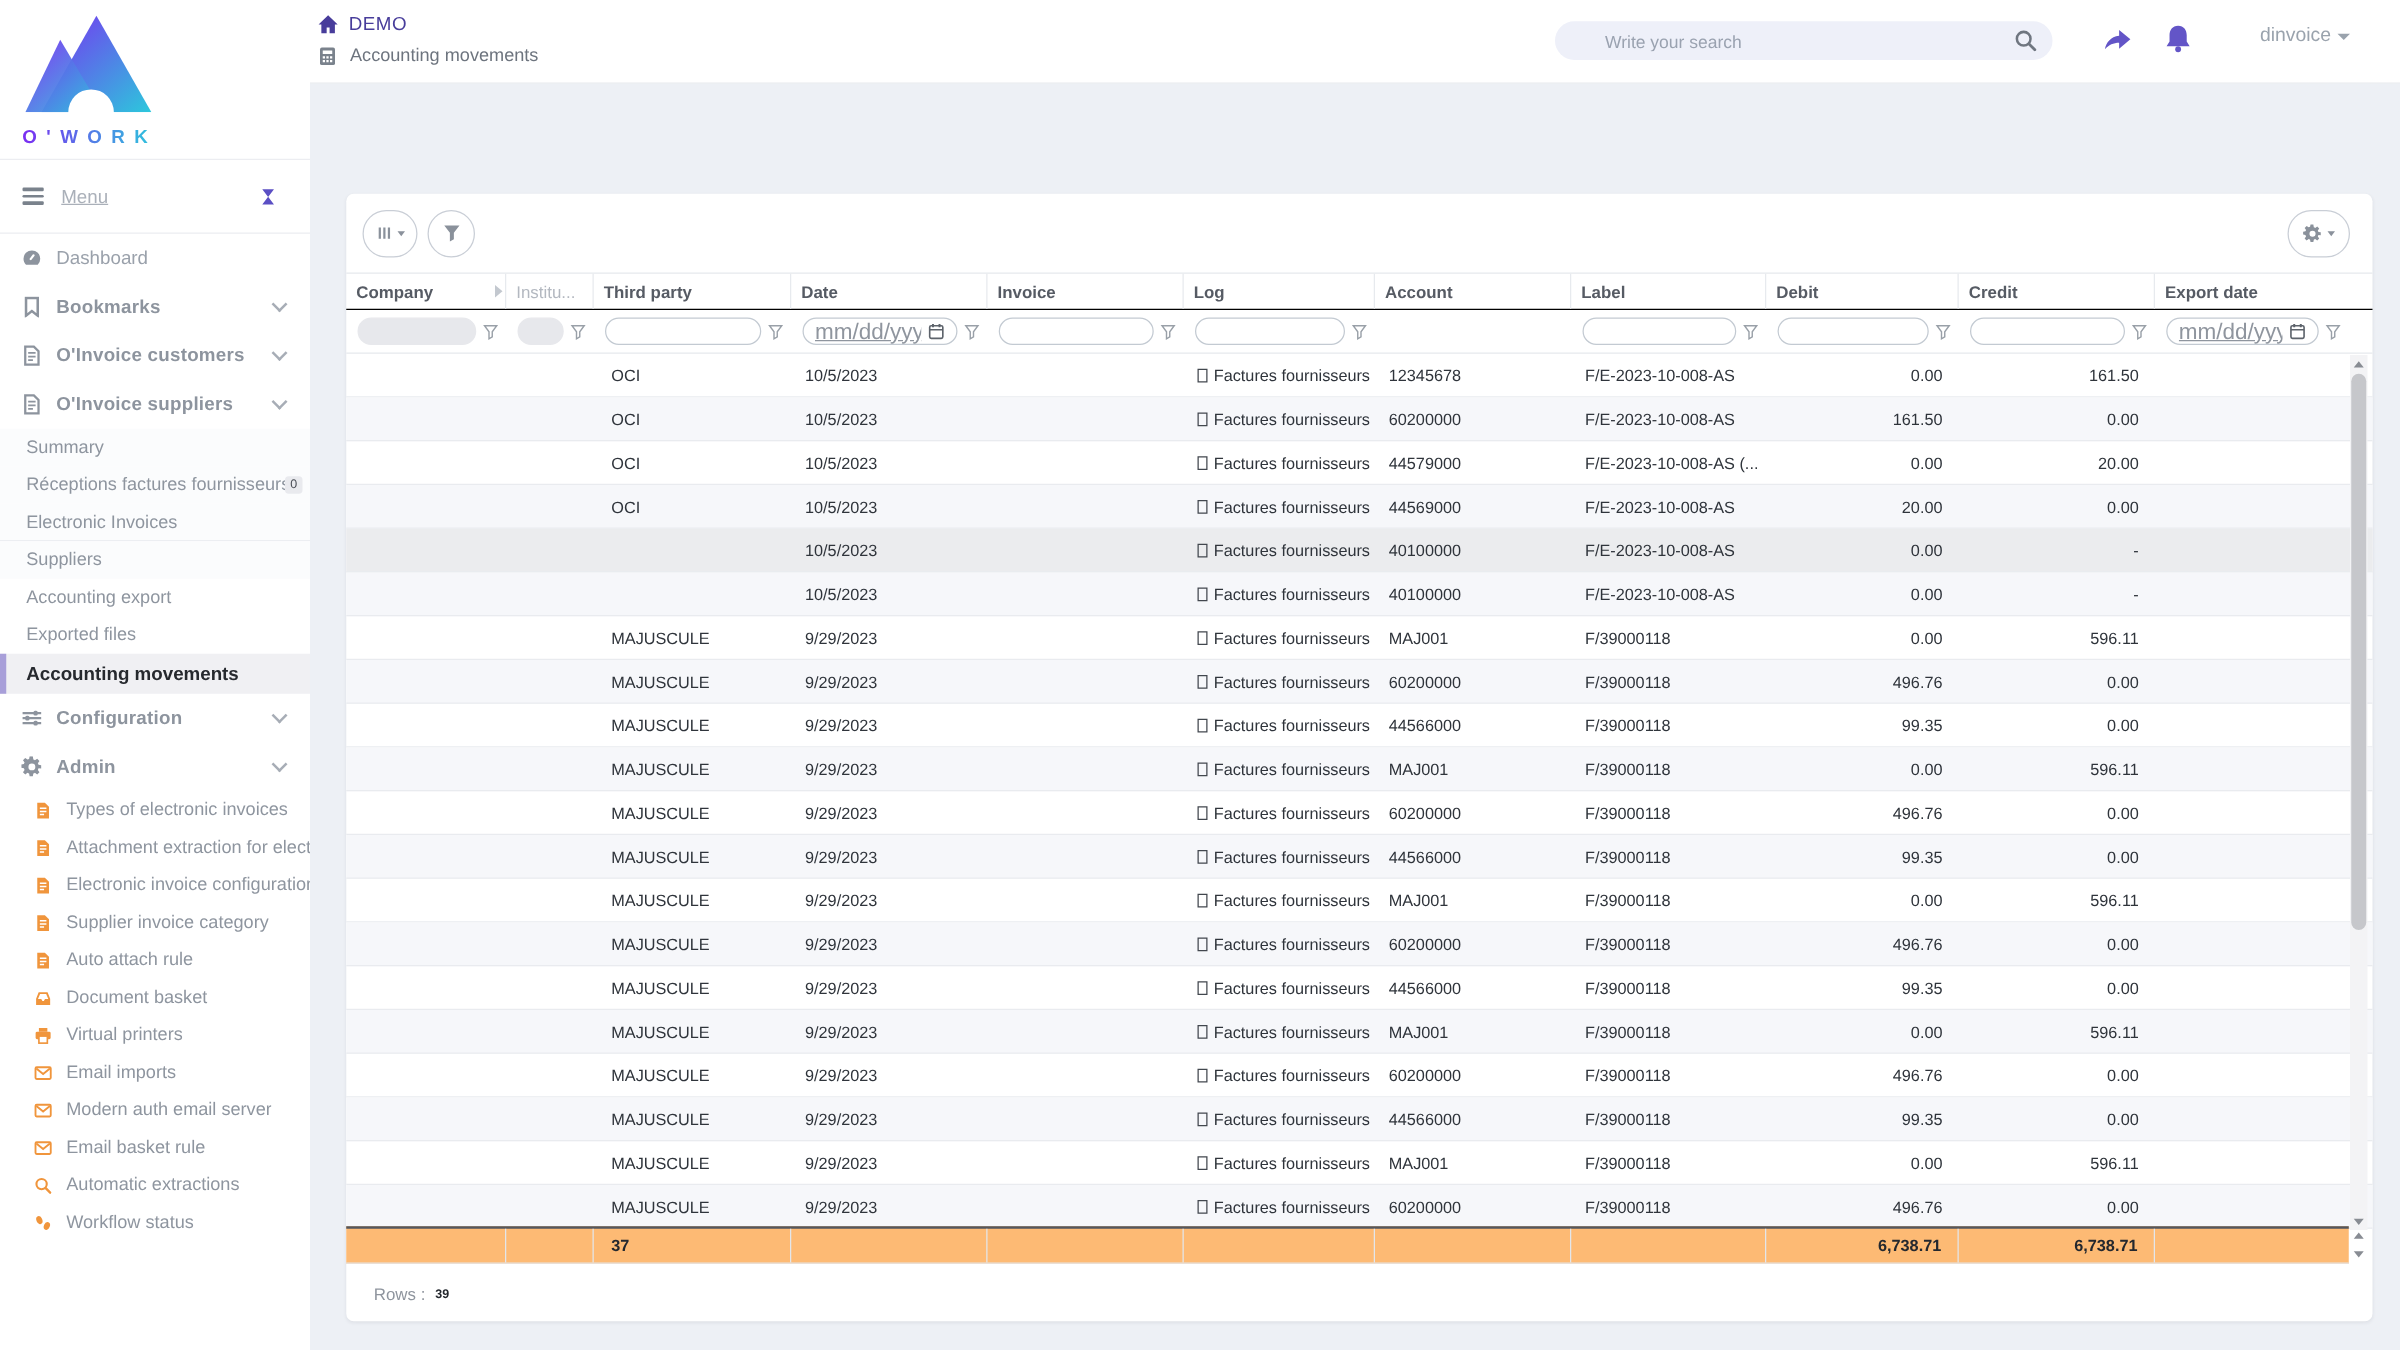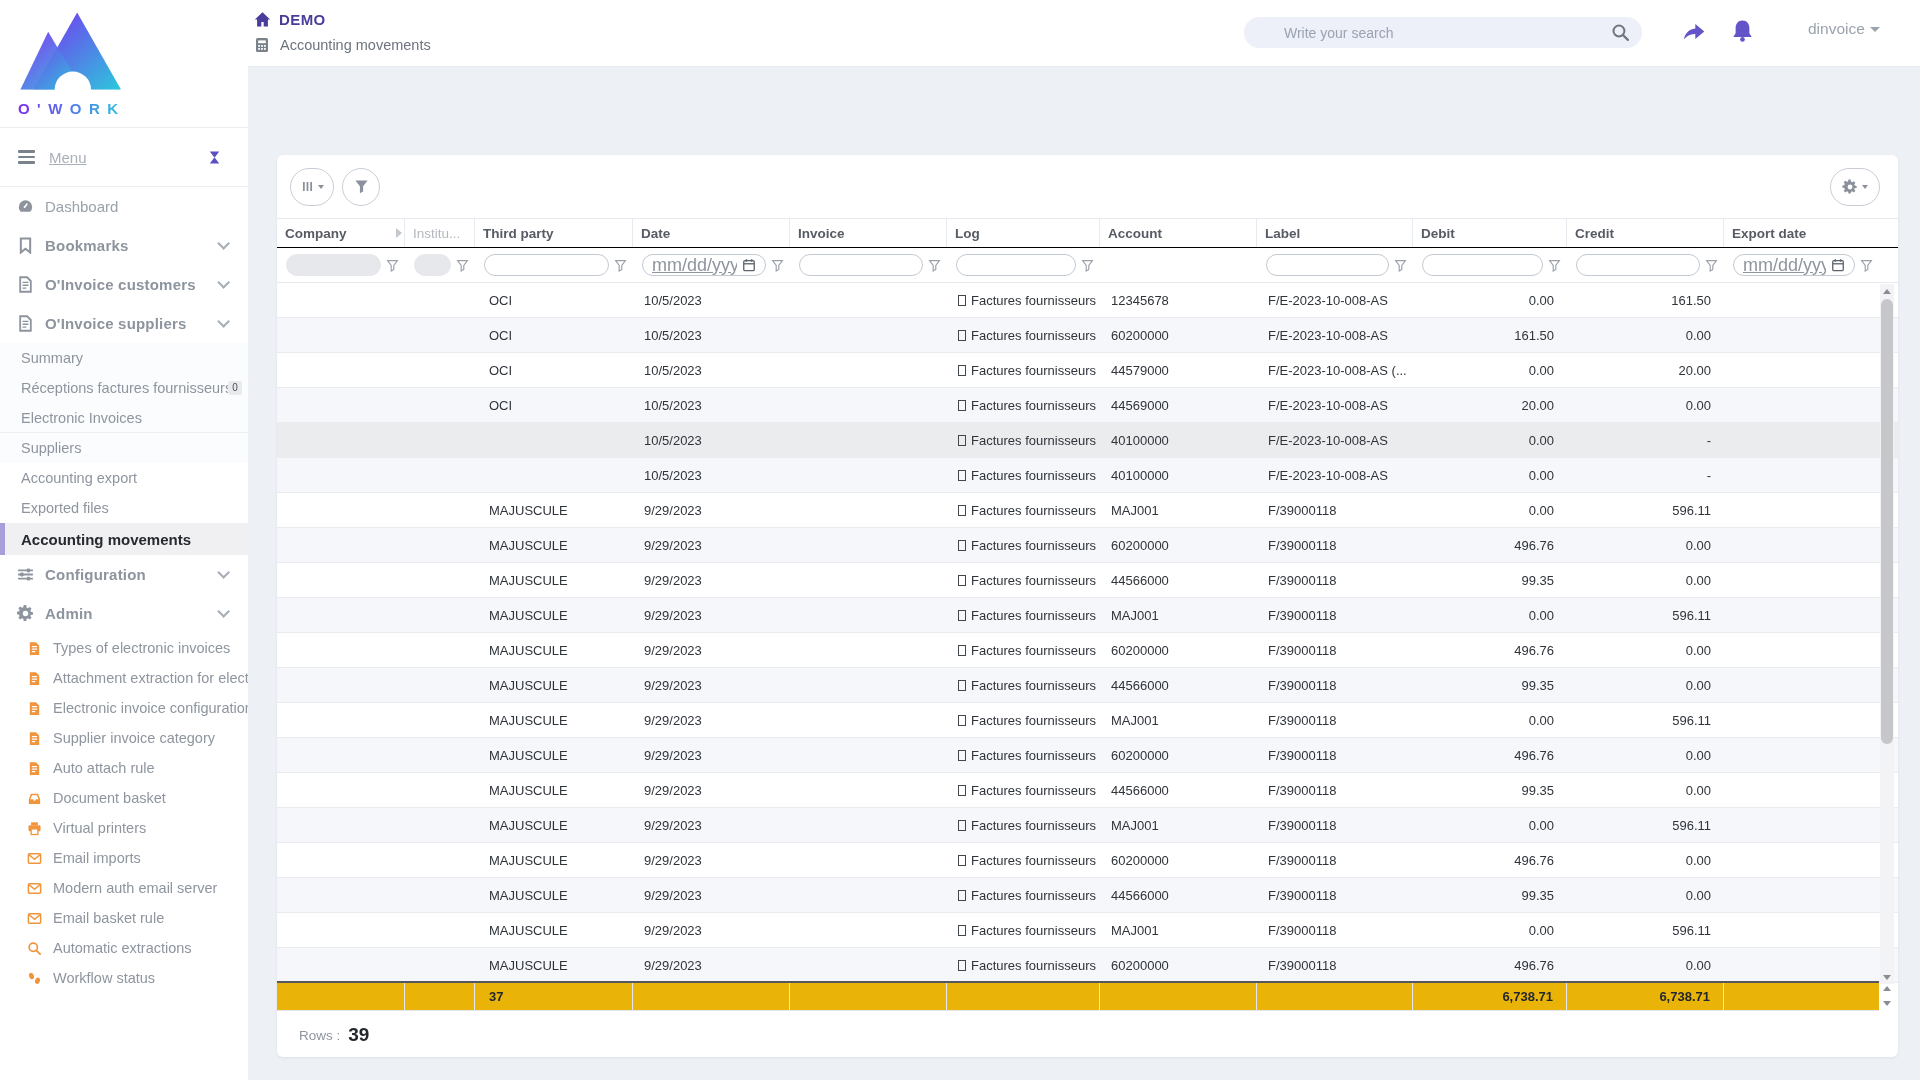--- a/index.html
+++ b/index.html
@@ -37,21 +37,21 @@
   .chev { position:absolute; right:22px; width:9px; height:9px; border-right:2px solid #a7adb6;
           border-bottom:2px solid #a7adb6; transform:rotate(45deg) translateY(-3px); }
   .s-gradient .chev { border-color:#fff; right:24px; width:10px; height:10px; }
   .badge { position:absolute; right:6px; min-width:14px; height:14px; background:#e9eaee; border-radius:3px;
            font-size:10px; color:#4a4e55; text-align:center; line-height:14px; padding:0 2px; }
   #hourglass { position:absolute; right:26px; color:#5b4fc4; }
 
   
   #topbar { position:absolute; left:248px; top:0; right:0; height:67px; background:#fff; border-bottom:1px solid #e7eaee; }
   #crumb1 { position:absolute; left:6px; top:11px; display:flex; align-items:center; gap:8px; }
-  #crumb1 .t { font-size:15px; font-weight:bold; color:#483d9b; letter-spacing:.4px; }
+  #crumb1 .t { font-size:15px; font-weight:normal; color:#483d9b; letter-spacing:.4px; }
   #crumb1 .ic { color:#483d9b; }
   #crumb2 { position:absolute; left:6px; top:37px; display:flex; align-items:center; gap:10px; }
   #crumb2 .t { font-size:14.5px; color:#6d747e; }
   #crumb2 .ic { color:#7a828c; }
   #search-pill { position:absolute; left:996px; top:17px; width:398px; height:31px; background:#eef0f9;
                  border-radius:16px; display:flex; align-items:center; padding:0 12px 0 40px; }
   #search-pill input { border:none; outline:none; background:transparent; flex:1; font-size:14px;
                  font-family:inherit; color:#3a3f47; }
   #search-pill input::placeholder { color:#9aa2b0; }
   #search-pill .ic { color:#6f7680; }
@@ -94,30 +94,30 @@
 
   #tbody .row { height:35px; border-bottom:1px solid #e9ebef; cursor:pointer; }
   #tbody .row.alt { background:#f6f7fa; }
   #tbody .row.muted { background:#ebecee; }
   #tbody .cell { display:flex; align-items:center; padding:0 11px; font-size:13px; color:#2f343b;
                  white-space:nowrap; overflow:hidden; }
   #tbody .cell.third { padding-left:14px; }
   #tbody .cell.num { justify-content:flex-end; padding-right:13px; }
   .glyphbox { width:8px; height:11px; border:1px solid #42474e; margin-right:5px; flex:none; }
 
-  #totals { position:absolute; left:0; bottom:46px; width:1602px; height:30px; background:#eab308;
+  #totals { position:absolute; left:0; bottom:46px; width:1602px; height:30px; background:#fdba74;
             border-top:2px solid #54575d; border-bottom:1px solid #e3e6ea; }
   #totals .cell { display:flex; align-items:center; padding:0 11px; font-size:13px; font-weight:bold;
                   color:#24282e; border-right:1px solid #e3e6ea; }
   #totals .cell.num { justify-content:flex-end; padding-right:13px; }
   #totals .cell.third { padding-left:14px; }
   #card-footer { position:absolute; left:0; bottom:0; width:100%; height:44px; display:flex; align-items:center;
                  padding-left:22px; gap:8px; }
   #card-footer .lbl { font-size:13.5px; color:#8f959e; }
-  #card-footer .val { font-size:19px; font-weight:bold; color:#24282e; }
+  #card-footer .val { font-size:10px; font-weight:bold; color:#24282e; }
 
   
   #vscroll { position:absolute; right:4px; top:129px; width:14px; height:700px; background:#f3f3f5; }
   #vscroll .arrow { position:absolute; left:0; width:14px; height:14px; display:flex; align-items:center; justify-content:center; cursor:pointer; }
   #vscroll .thumb { position:absolute; left:1px; top:15px; width:12px; height:445px; background:#c6c7cb; border-radius:6px; cursor:grab; }
   .tri-up { width:0; height:0; border-left:4px solid transparent; border-right:4px solid transparent; border-bottom:5px solid #888c93; }
   .tri-dn { width:0; height:0; border-left:4px solid transparent; border-right:4px solid transparent; border-top:5px solid #888c93; }
   #spinner { position:absolute; right:4px; bottom:48px; width:14px; height:26px; display:flex; flex-direction:column;
              align-items:center; justify-content:space-between; padding:3px 0; }
 </style>

